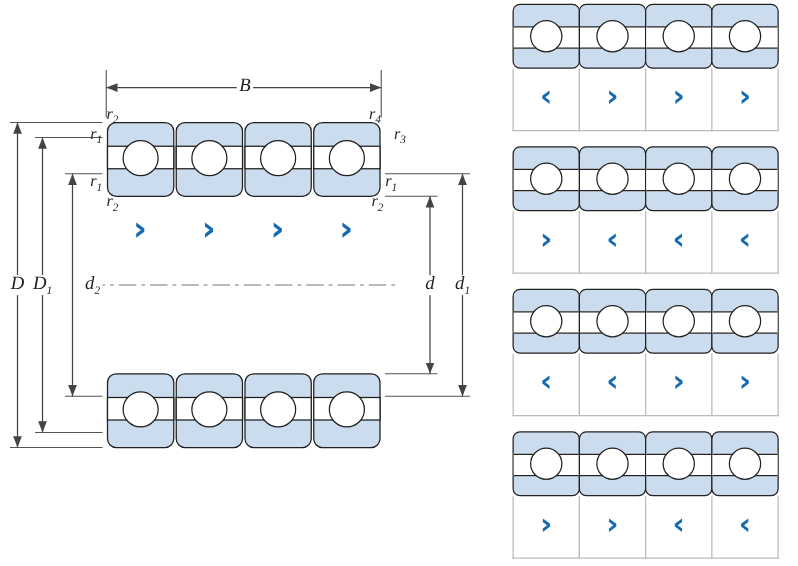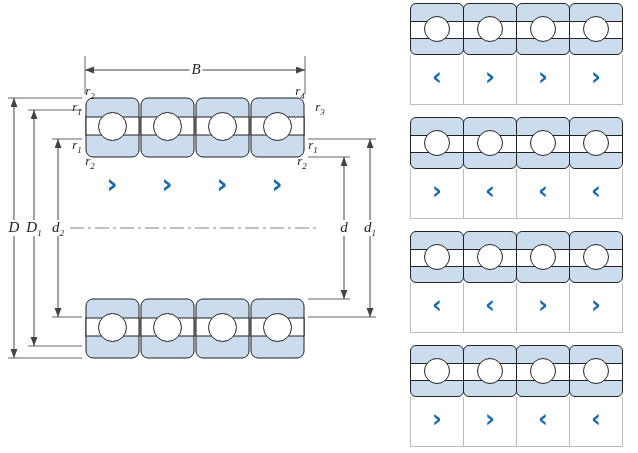--- a/index.html
+++ b/index.html
@@ -106,21 +106,21 @@
     <line class="dim" x1="14" y1="98" x2="14" y2="358" marker-start="url(#arrS)" marker-end="url(#arrE)"></line>
     <line class="dim" x1="34" y1="110" x2="34" y2="346" marker-start="url(#arrS)" marker-end="url(#arrE)"></line>
     <line class="dim" x1="58" y1="139" x2="58" y2="317" marker-start="url(#arrS)" marker-end="url(#arrE)"></line>
     <line class="dim" x1="344" y1="157" x2="344" y2="299" marker-start="url(#arrS)" marker-end="url(#arrE)"></line>
     <line class="dim" x1="370" y1="139" x2="370" y2="317" marker-start="url(#arrS)" marker-end="url(#arrE)"></line>
   </svg>
 
   <span class="dim-label" style="left:196px;top:70px"><span>B</span><sub></sub></span>
   <span class="dim-label" style="left:14px;top:228px"><span>D</span><sub></sub></span>
   <span class="dim-label" style="left:34px;top:228px"><span>D</span><sub>1</sub></span>
-  <span class="dim-label" style="left:58px;top:228px"><span>d</span><sub>2</sub></span>
+  <span class="dim-label" style="left:74px;top:228px"><span>d</span><sub>2</sub></span>
   <span class="dim-label" style="left:344px;top:228px"><span>d</span><sub></sub></span>
   <span class="dim-label" style="left:370px;top:228px"><span>d</span><sub>1</sub></span>
 
   <span class="r-label" style="left:90px;top:91px"><span>r</span><sub>2</sub></span>
   <span class="r-label" style="left:77px;top:107px"><span>r</span><sub>1</sub></span>
   <span class="r-label" style="left:300px;top:91px"><span>r</span><sub>4</sub></span>
   <span class="r-label" style="left:320px;top:107px"><span>r</span><sub>3</sub></span>
   <span class="r-label" style="left:77px;top:145px"><span>r</span><sub>1</sub></span>
   <span class="r-label" style="left:90px;top:161px"><span>r</span><sub>2</sub></span>
   <span class="r-label" style="left:313px;top:145px"><span>r</span><sub>1</sub></span>

